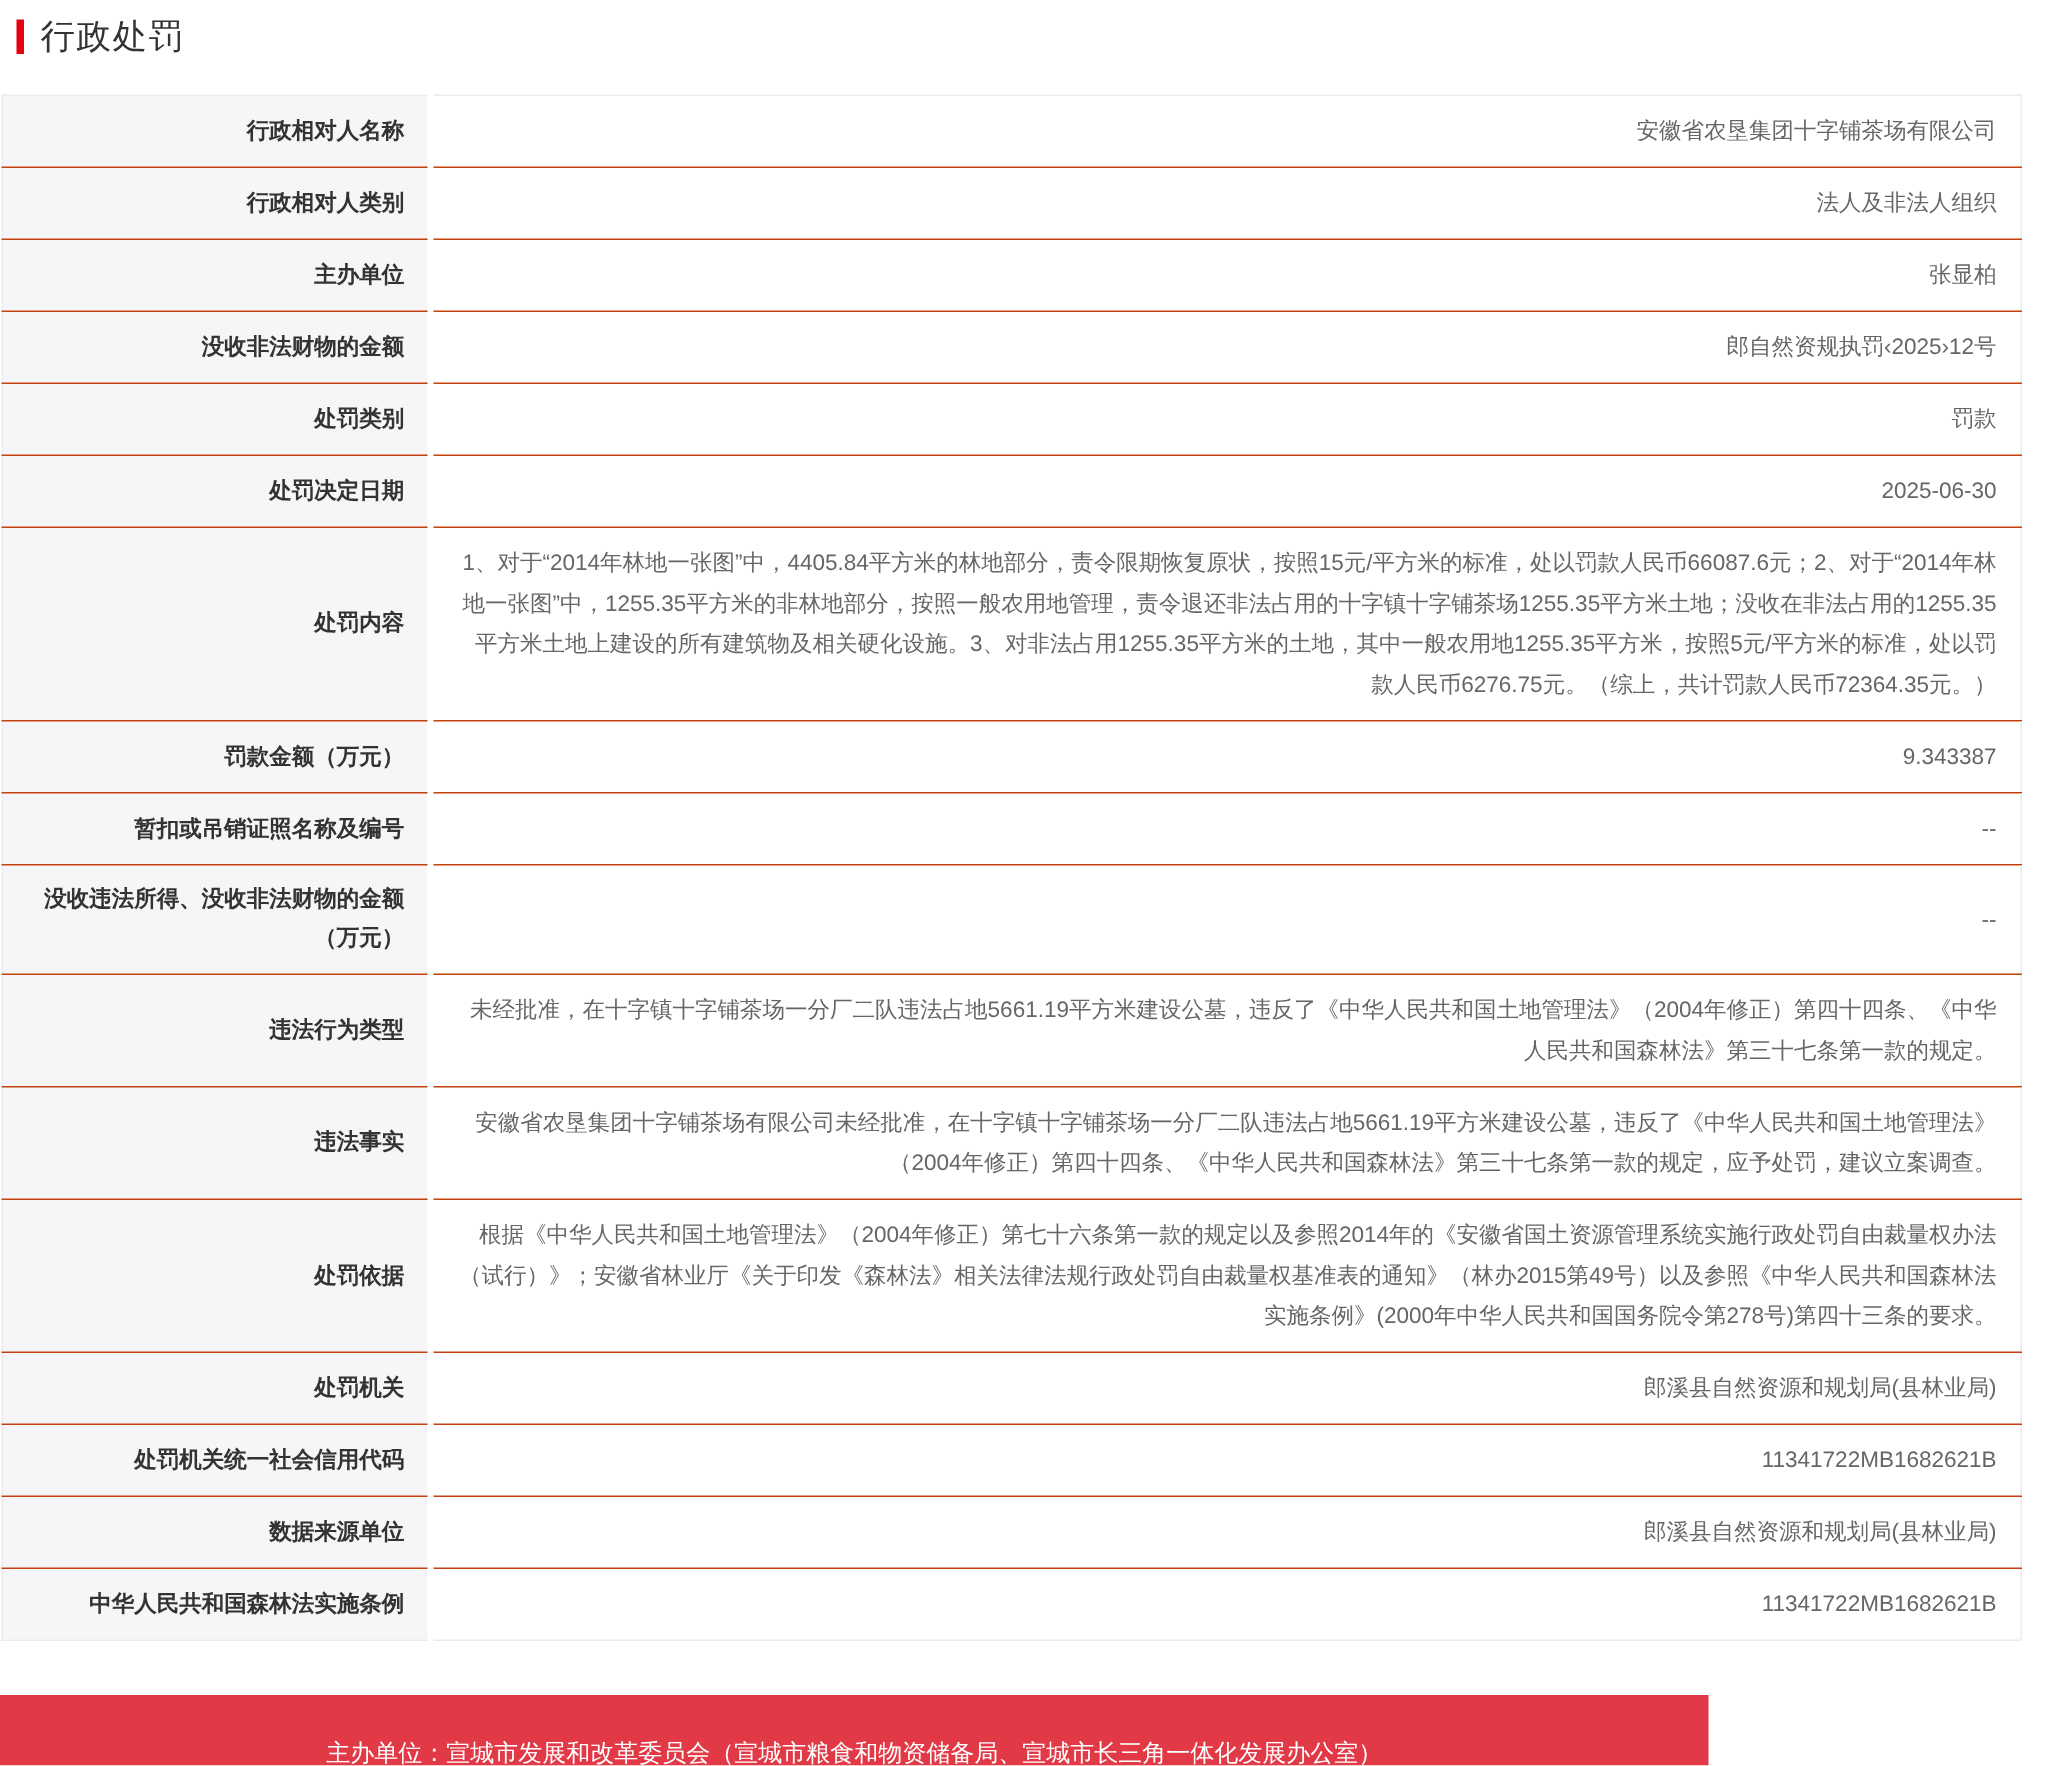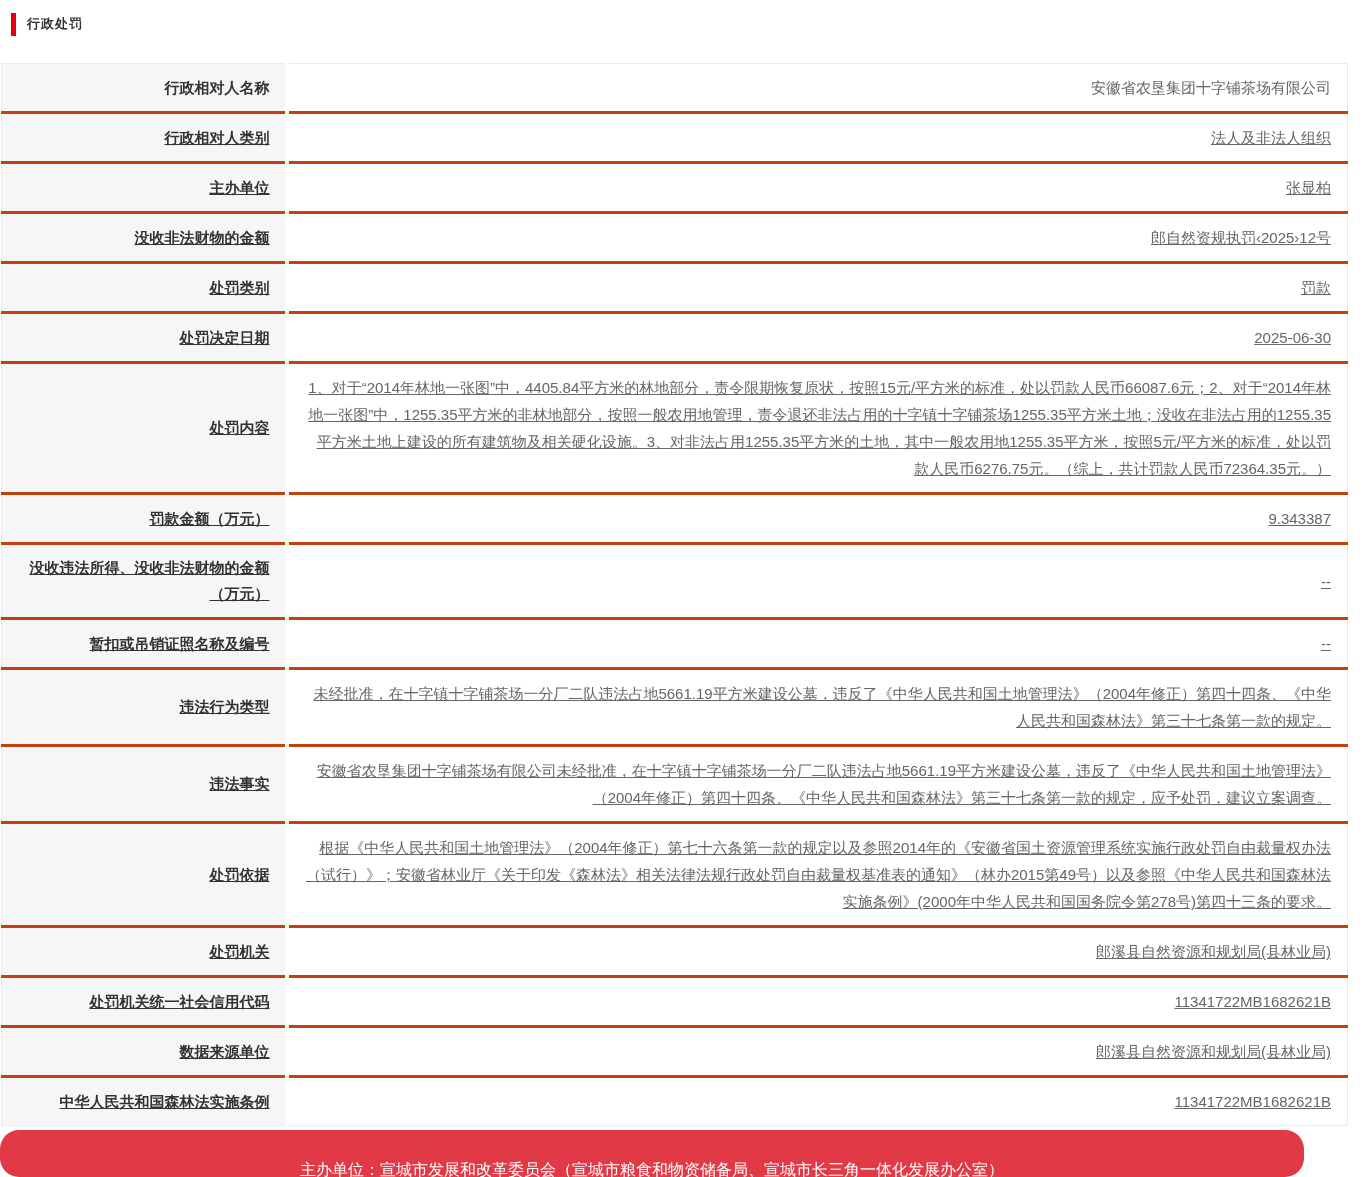--- a/index.html
+++ b/index.html
@@ -20,40 +20,40 @@
     margin: 12px 0 0 11px;
     height: 24px;
   }
   .accent-bar {
     width: 5px;
     height: 23px;
     background: #e60012;
     margin-right: 11px;
   }
   .section-title {
-    font-size: 13px;
-    font-weight: bold;
+    font-size: 23px;
+    font-weight: normal;
     color: #333333;
     letter-spacing: 1px;
   }
 
   
   .table-wrap {
     position: absolute;
     left: 1px;
     top: 63px;
     width: 1347px;
   }
   table.penalty-table {
     width: 100%;
     border-collapse: collapse;
     border: 1px solid #ebebef;
     table-layout: fixed;
   }
-  table.penalty-table tr + tr td { border-top: 3px solid #c2410c; text-decoration: underline; }
+  table.penalty-table tr + tr td { border-top: 1px solid #c2410c; }
   td.cell-label {
     width: 285px;
     background: #f6f6f8;
     border-right: 4px solid #ffffff;
     text-align: right;
     vertical-align: middle;
     font-size: 15px;
     font-weight: bold;
     color: #333333;
     line-height: 26px;
@@ -69,25 +69,24 @@
     height: 47px;
     word-break: break-all;
     text-align: right;
   }
 
   
   .page-footer {
     position: absolute;
     left: 0;
     top: 1130px;
-    width: 1304px;
+    width: 1139px;
     height: 47px;
     overflow: hidden;
     text-align: center;
-    border-radius: 19px;
   }
   .footer-text {
     display: inline-block;
     margin-top: 29px;
     color: #ffffff;
     font-size: 16px;
     line-height: 22px;
     white-space: nowrap;
   }
 </style>
@@ -128,25 +127,25 @@
   </tr>
         <tr>
     <td class="cell-label">处罚内容</td>
     <td class="cell-value">1、对于“2014年林地一张图”中，4405.84平方米的林地部分，责令限期恢复原状，按照15元/平方米的标准，处以罚款人民币66087.6元；2、对于“2014年林地一张图”中，1255.35平方米的非林地部分，按照一般农用地管理，责令退还非法占用的十字镇十字铺茶场1255.35平方米土地；没收在非法占用的1255.35平方米土地上建设的所有建筑物及相关硬化设施。3、对非法占用1255.35平方米的土地，其中一般农用地1255.35平方米，按照5元/平方米的标准，处以罚款人民币6276.75元。（综上，共计罚款人民币72364.35元。）</td>
   </tr>
         <tr>
     <td class="cell-label">罚款金额（万元）</td>
     <td class="cell-value">9.343387</td>
   </tr>
         <tr>
-    <td class="cell-label">没收违法所得、没收非法财物的金额（万元）</td>
+    <td class="cell-label">暂扣或吊销证照名称及编号</td>
     <td class="cell-value">--</td>
   </tr>
         <tr>
-    <td class="cell-label">暂扣或吊销证照名称及编号</td>
+    <td class="cell-label">没收违法所得、没收非法财物的金额（万元）</td>
     <td class="cell-value">--</td>
   </tr>
         <tr>
     <td class="cell-label">违法行为类型</td>
     <td class="cell-value">未经批准，在十字镇十字铺茶场一分厂二队违法占地5661.19平方米建设公墓，违反了《中华人民共和国土地管理法》（2004年修正）第四十四条、《中华人民共和国森林法》第三十七条第一款的规定。</td>
   </tr>
         <tr>
     <td class="cell-label">违法事实</td>
     <td class="cell-value">安徽省农垦集团十字铺茶场有限公司未经批准，在十字镇十字铺茶场一分厂二队违法占地5661.19平方米建设公墓，违反了《中华人民共和国土地管理法》（2004年修正）第四十四条、《中华人民共和国森林法》第三十七条第一款的规定，应予处罚，建议立案调查。</td>
   </tr>

